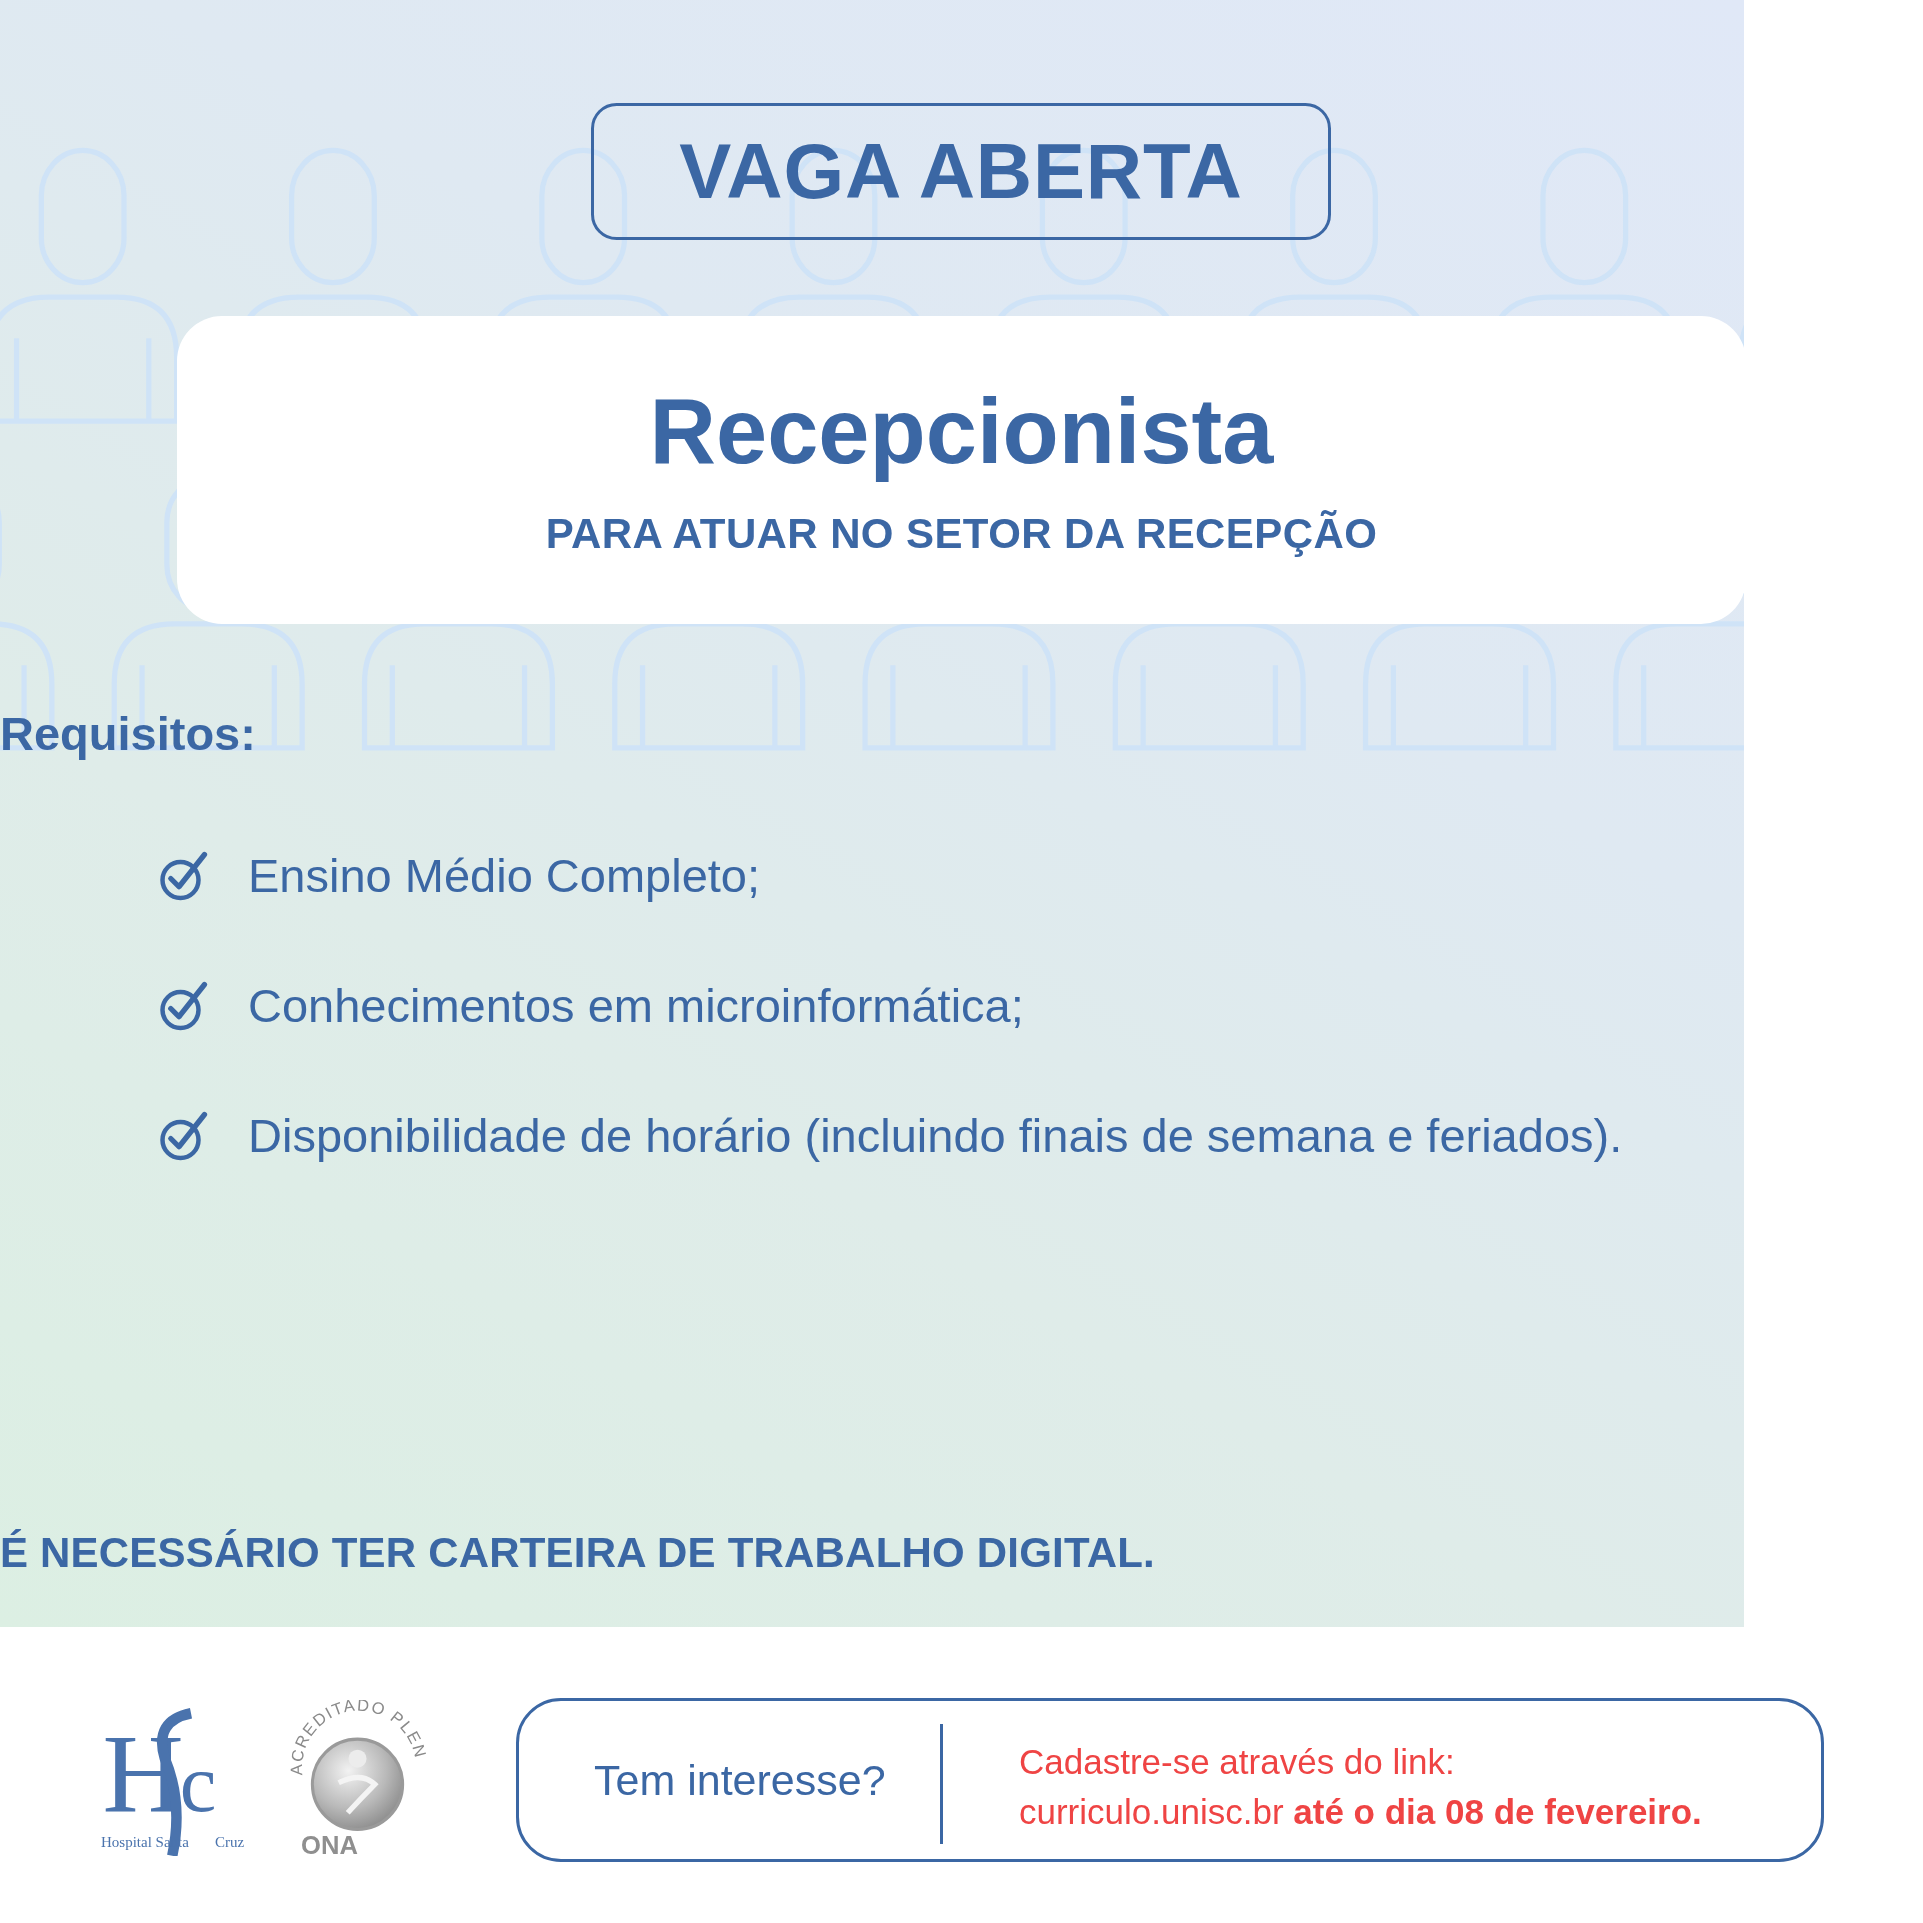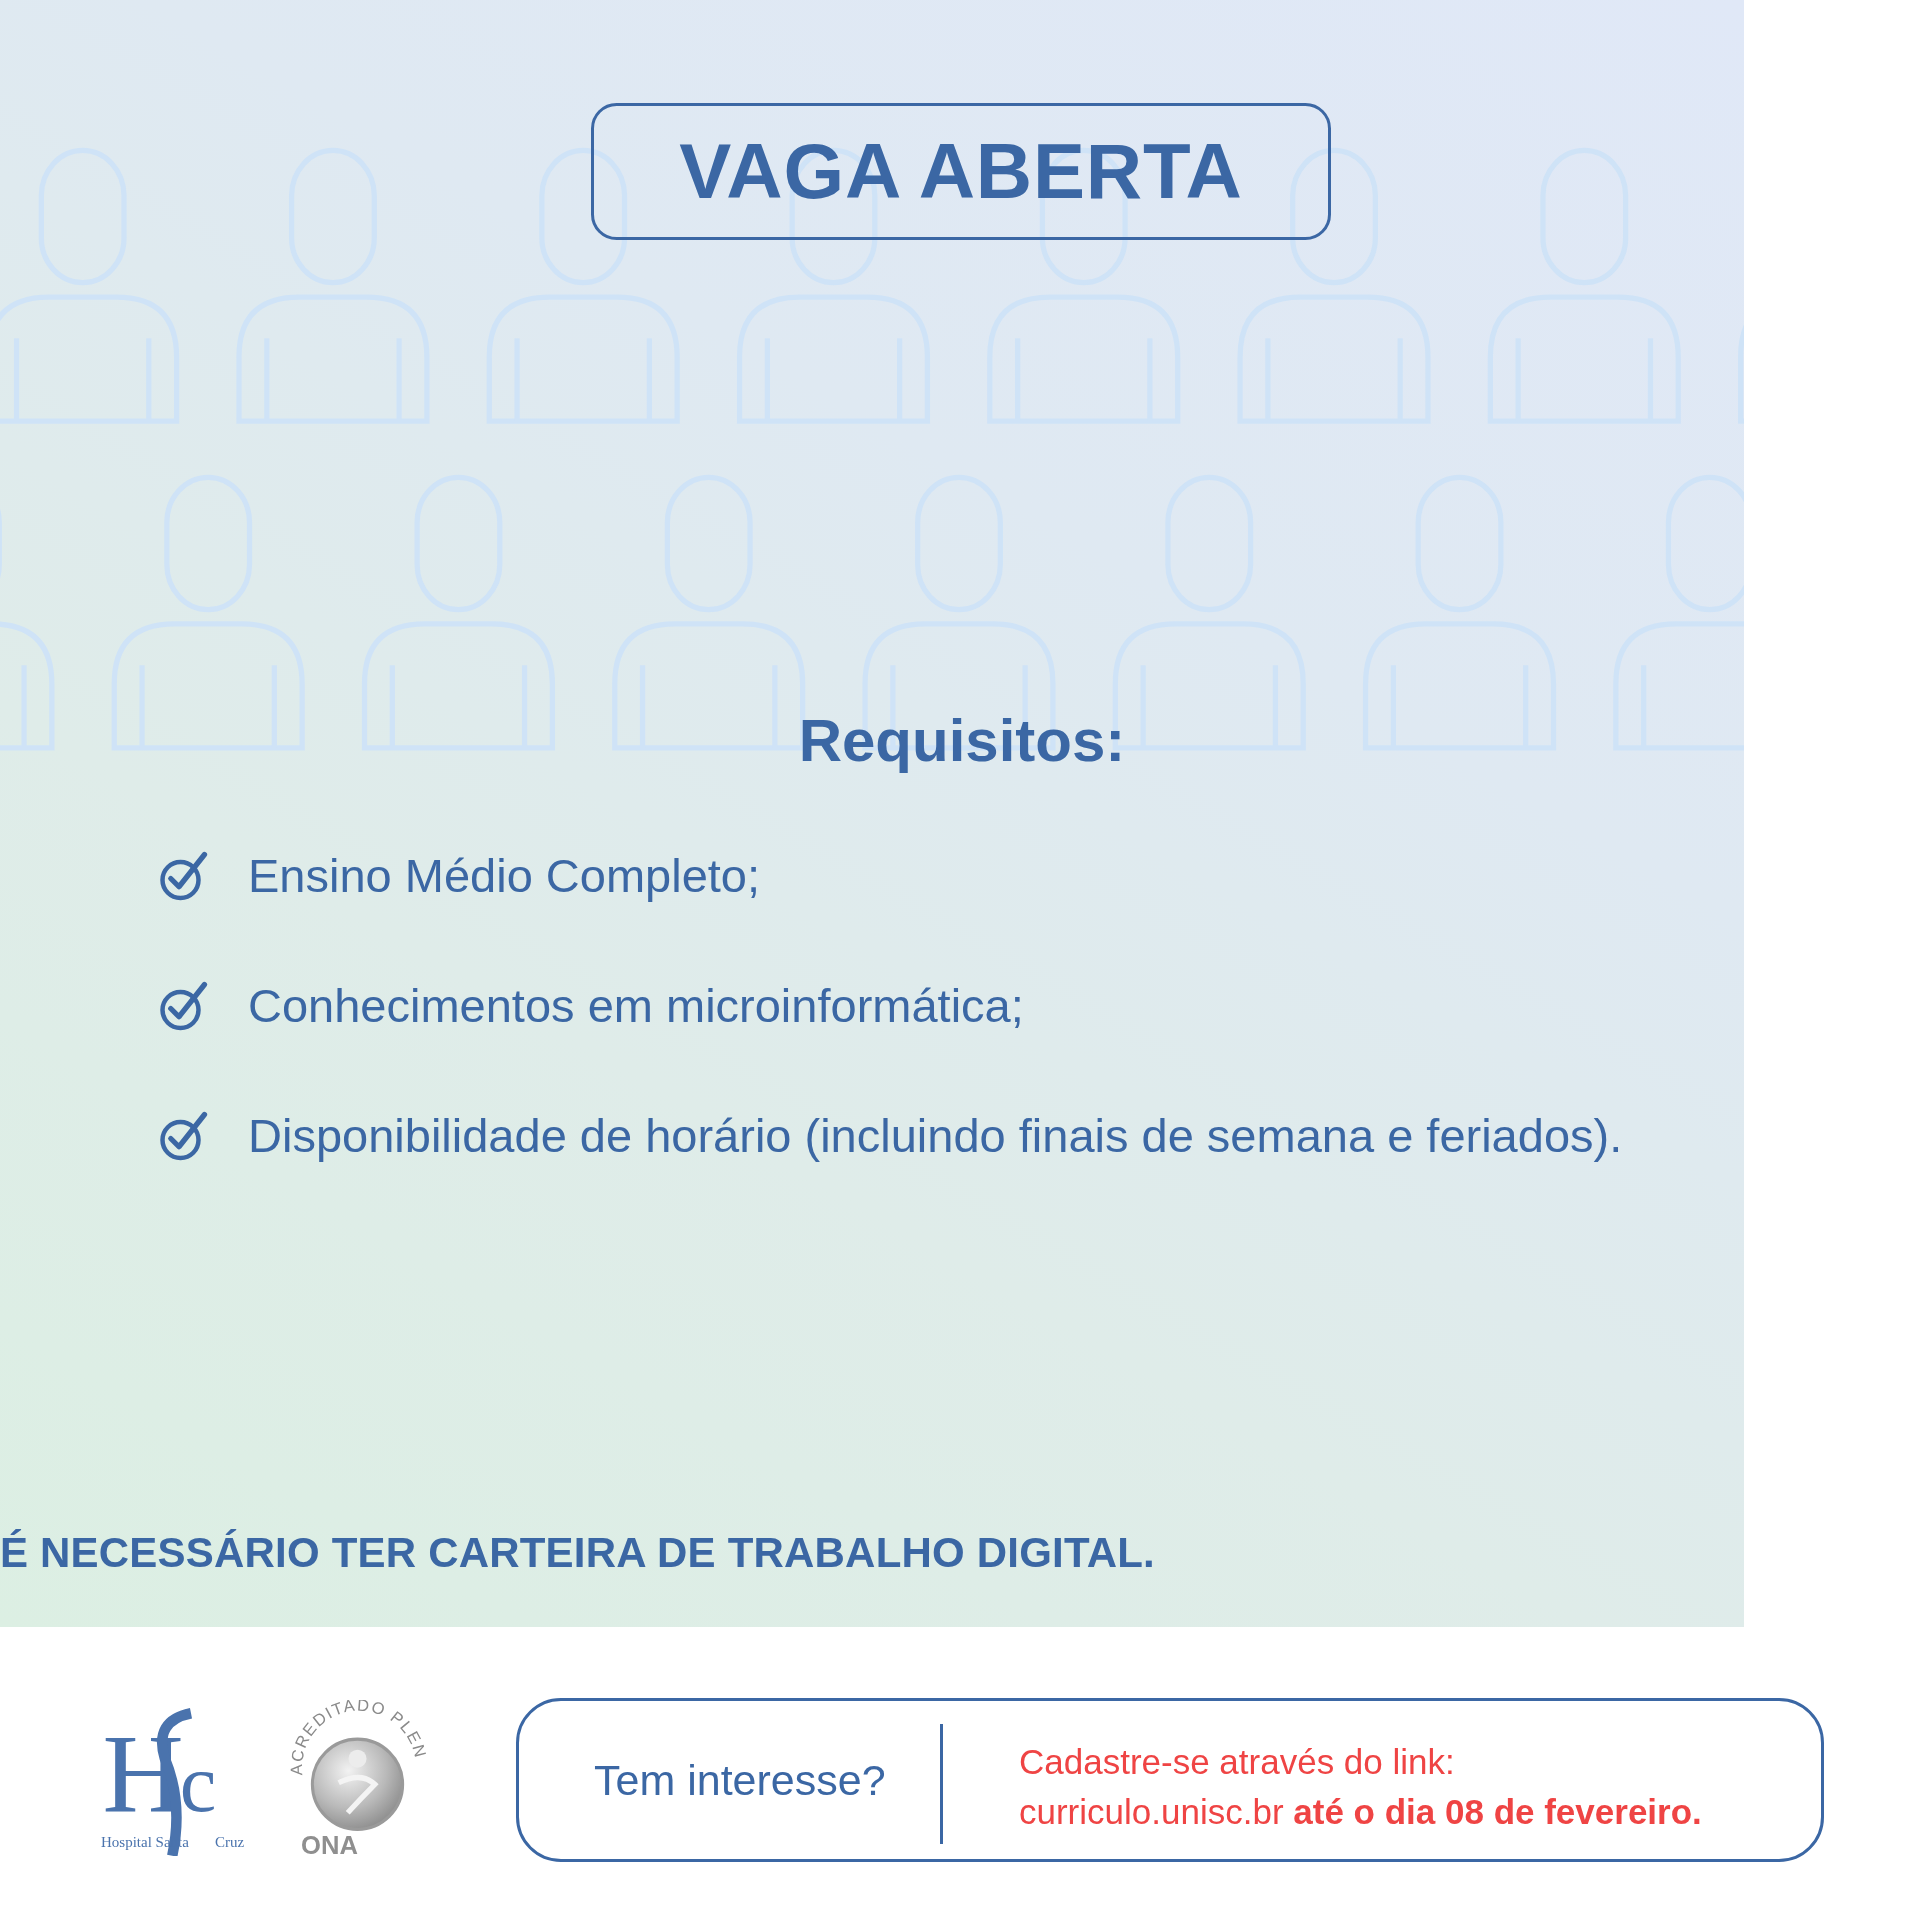--- a/index.html
+++ b/index.html
@@ -27,22 +27,22 @@
     background: #ffffff; border-radius: 45px;
     display: flex; flex-direction: column; align-items: center;
   }
   .card .role {
     margin-top: 69px; color: #3b67a4; font-weight: 700; font-size: 92px; line-height: 1;
   }
   .card .subtitle {
     margin-top: 33px; color: #3b67a4; font-weight: 700; font-size: 42px; letter-spacing: 0.4px;
   }
   .req-title {
-    position: absolute; left: 0; width: 1924px; top: 706px; text-align: center;
-    color: #3b67a4; font-weight: 700; font-size: 60px;
+    position: absolute; left: 0; width: 1924px; top: 706px; 
+    color: #3b67a4; font-weight: 700; font-size: 47px;
   }
   .req-list { position: absolute; left: 158px; top: 834px; margin: 0; padding: 0; list-style: none; }
   .req-list li {
     display: flex; align-items: center; height: 83px; margin-bottom: 47px;
   }
   .req-list .check { width: 57px; height: 57px; margin-right: 33px; }
   .req-list .txt { color: #3b67a4; font-size: 47px; }
   .notice {
     position: absolute; left: 0; width: 1924px; top: 1529px; 
     color: #3b67a4; font-weight: 700; font-size: 42px; letter-spacing: 0.2px;
@@ -93,20 +93,24 @@
     <use href="#person" x="1609" y="735"></use>
     <use href="#person" x="1942" y="735"></use>
     <use href="#person" x="2275" y="735"></use>
     <use href="#person" x="2608" y="735"></use>
   </svg>
 
   <div class="badge">
     <span>VAGA ABERTA</span>
   </div>
 
+  <div class="card">
+    <div class="role">Recepcionista</div>
+    <div class="subtitle">PARA ATUAR NO SETOR DA RECEPÇÃO</div>
+  </div>
 
   <div class="req-title">Requisitos:</div>
 
   <ul class="req-list">
     <li>
       <svg class="check" viewBox="0 0 76 76">
           <circle cx="30" cy="44" r="24" fill="none" stroke="#3b67a4" stroke-width="6"></circle>
           <path d="M17 42 L28 53 L62 10" fill="none" stroke="#3b67a4" stroke-width="7" stroke-linecap="round" stroke-linejoin="round"></path>
         </svg>
       <span class="txt">Ensino Médio Completo;</span>

